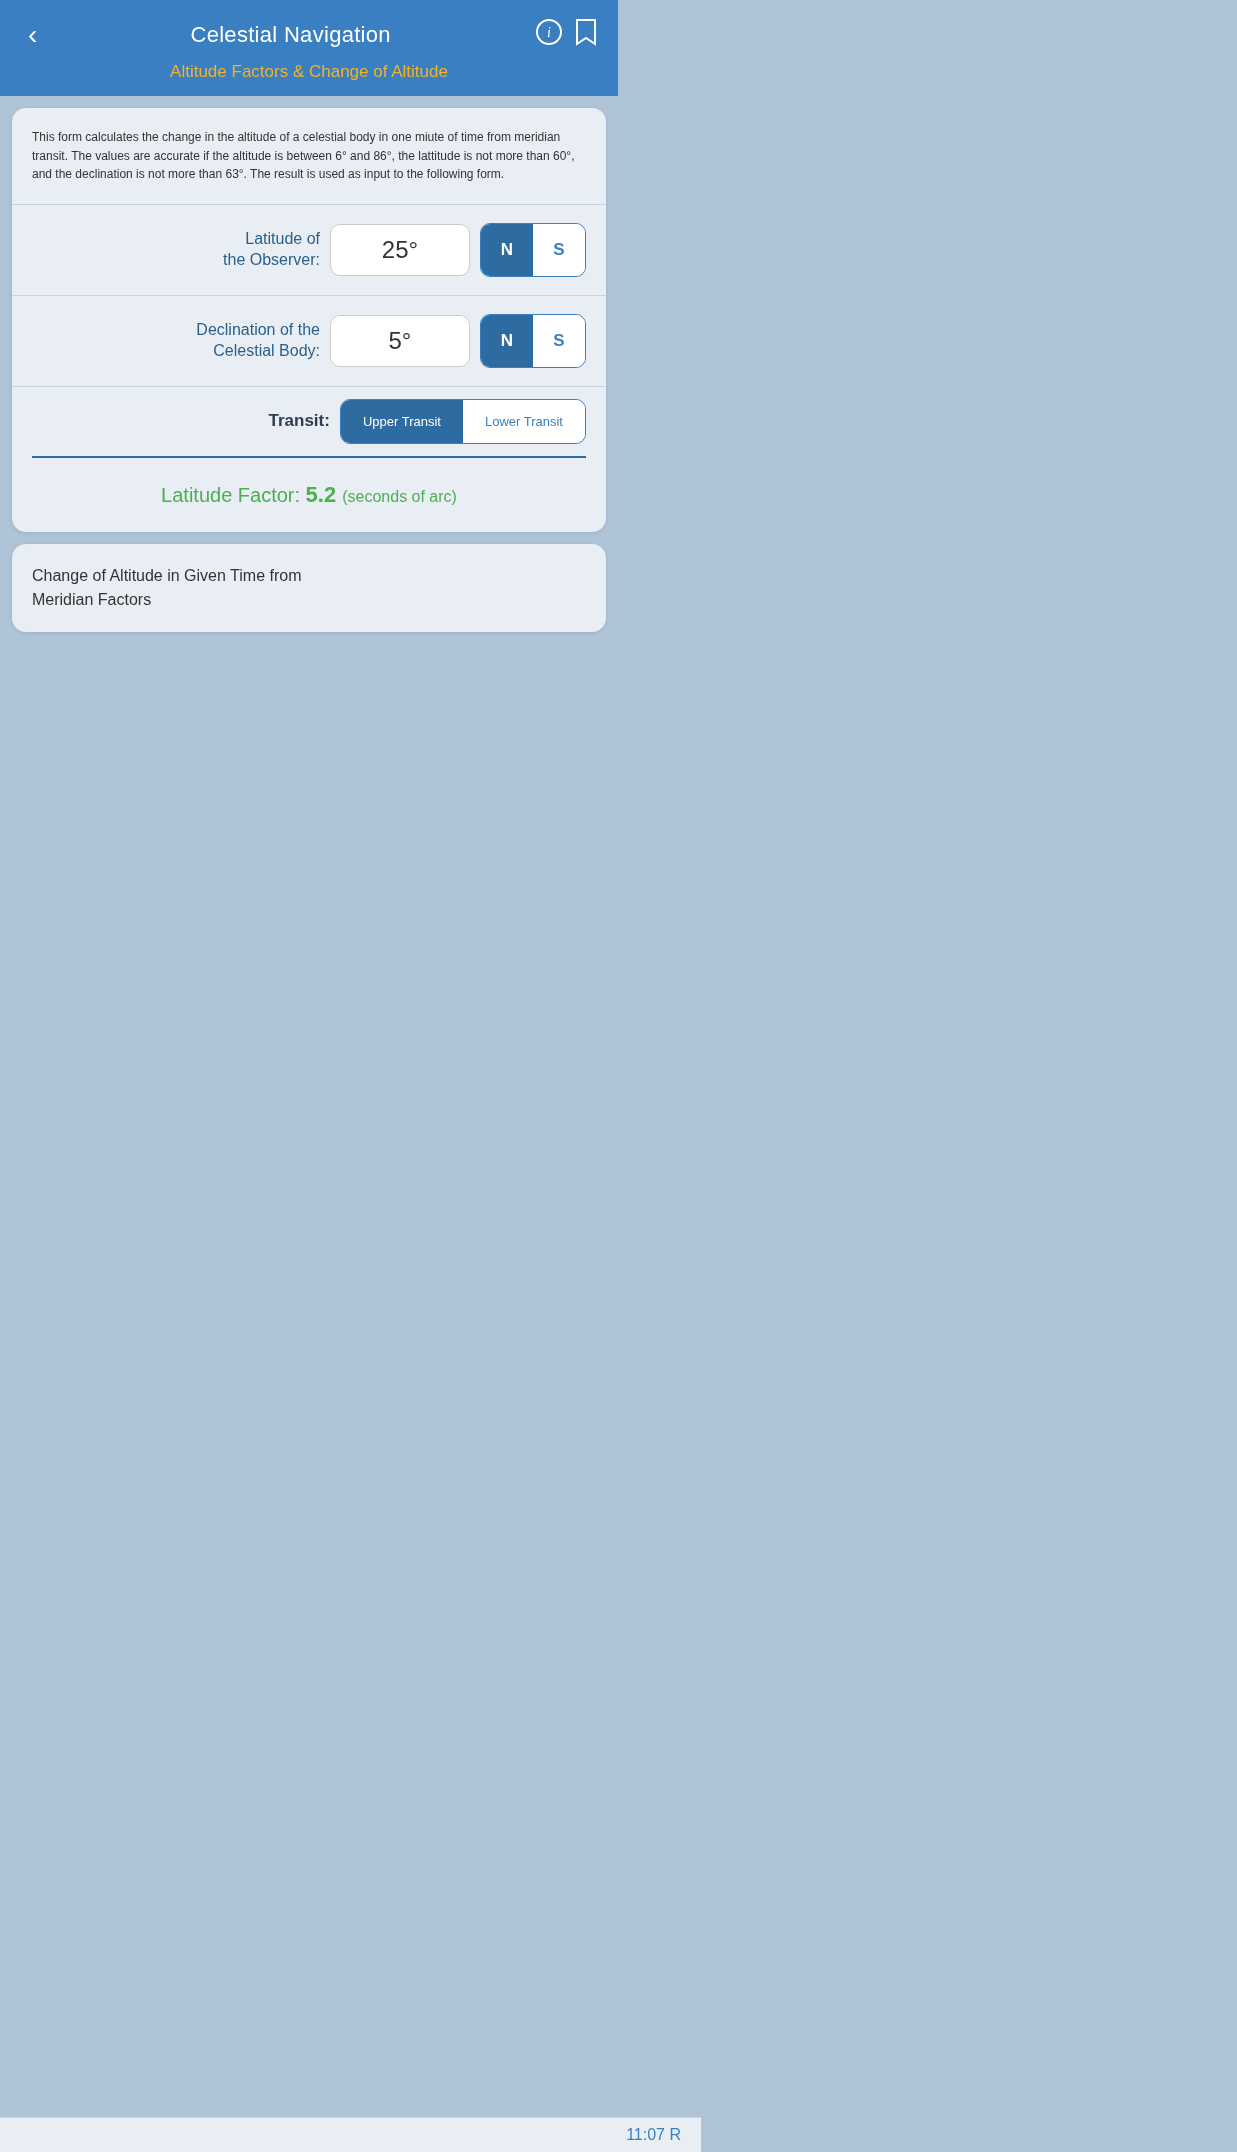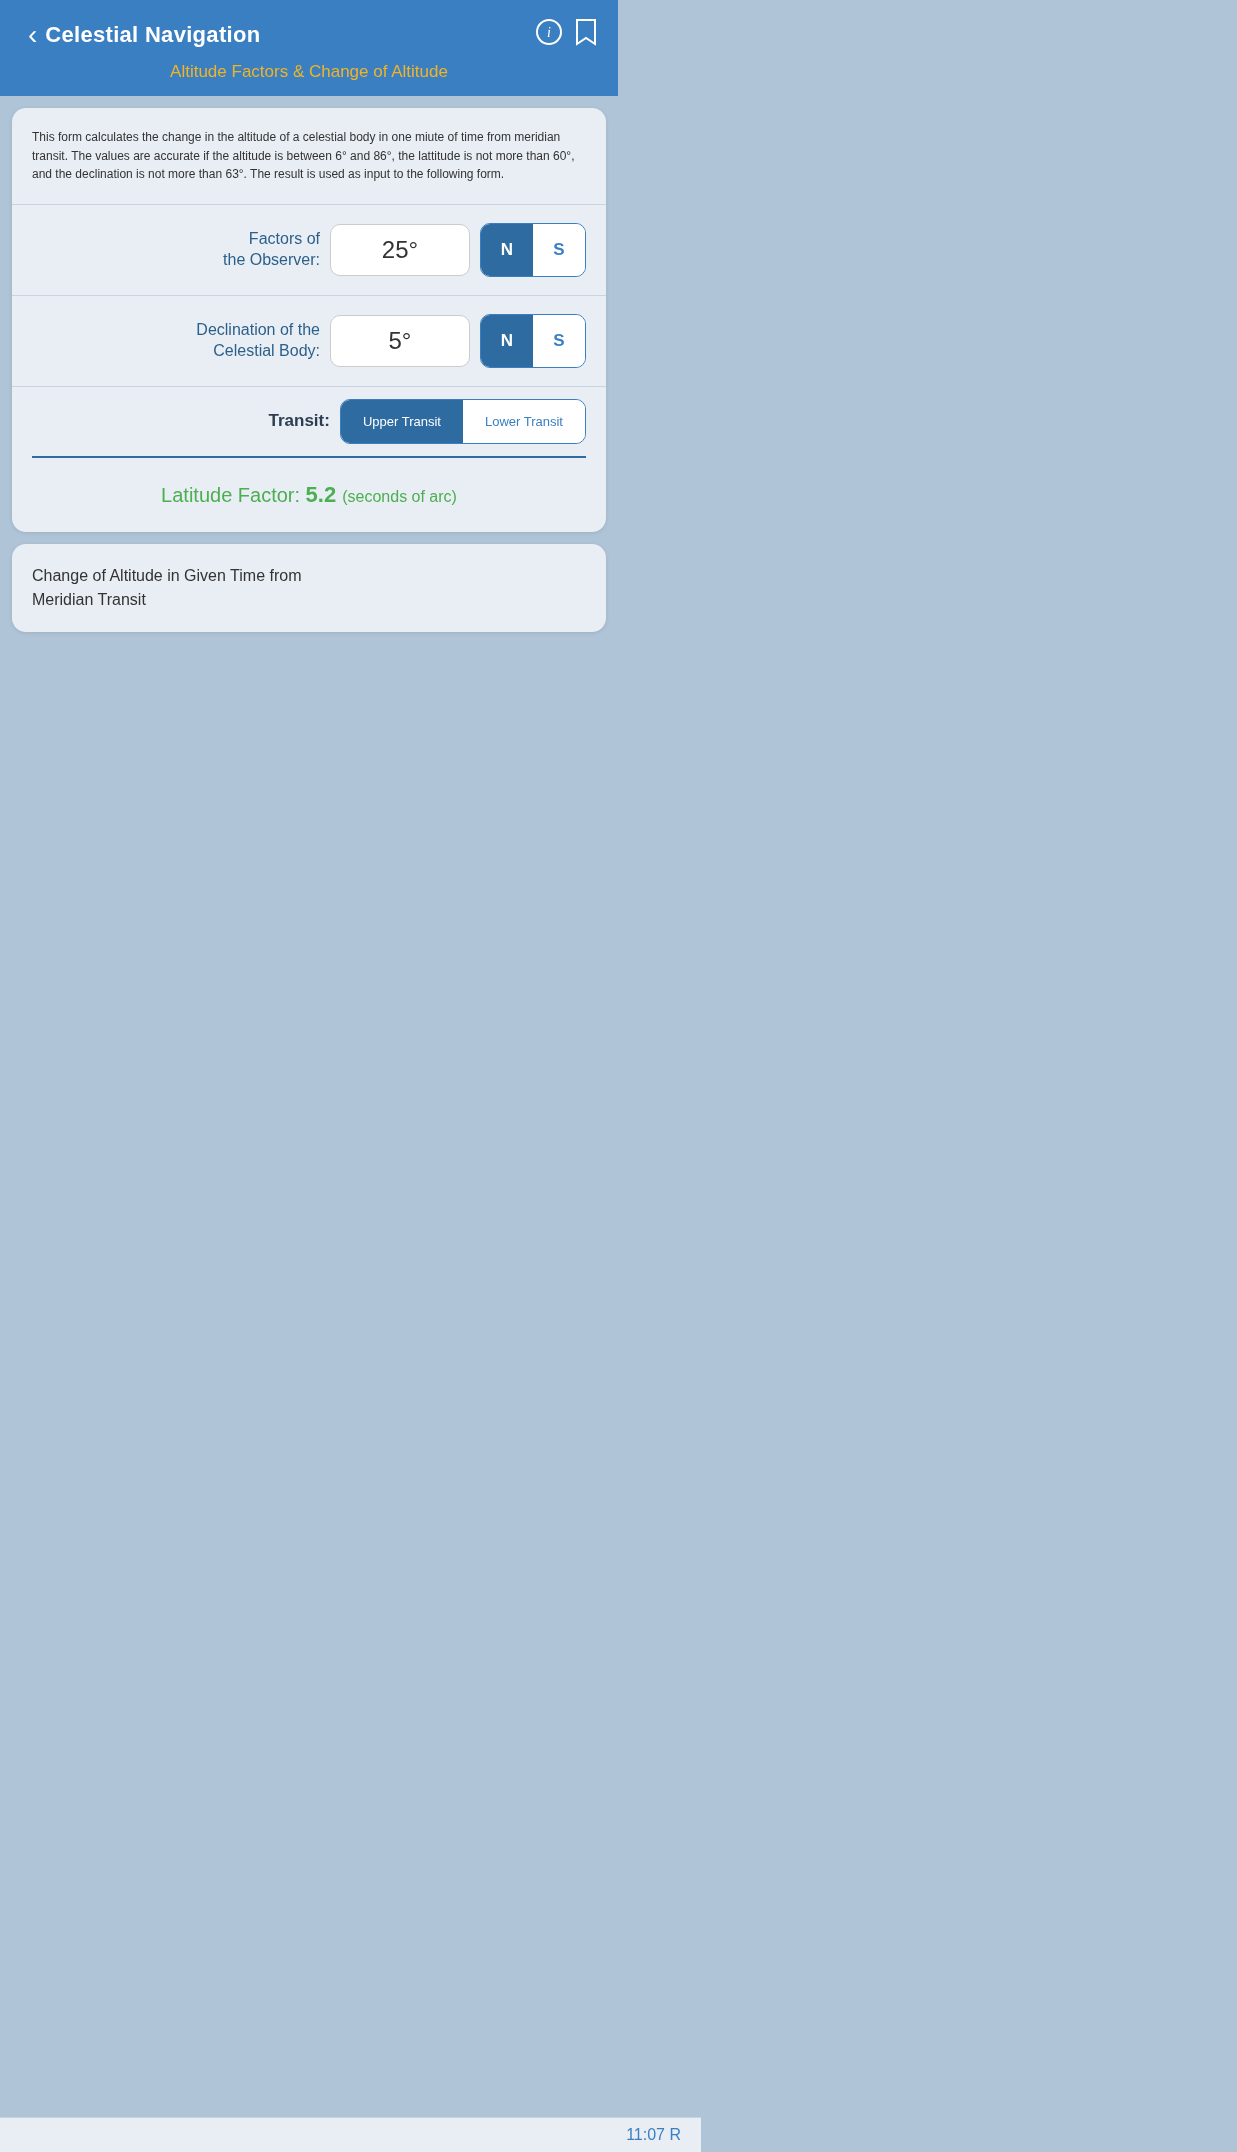--- a/index.html
+++ b/index.html
@@ -42,24 +42,24 @@
       background: none;
       border: none;
       cursor: pointer;
       padding: 0 8px;
       line-height: 1;
     }
 
     .header-title {
       color: white;
       font-size: 22px;
-      font-weight: 700;
+      font-weight: 400;
       letter-spacing: 0.3px;
       flex: 1;
-      text-align: left;
+      text-align: center;
     }
 
     .header-icons {
       display: flex;
       gap: 12px;
       align-items: center;
     }
 
     .header-icon {
       color: white;
@@ -308,21 +308,21 @@
 
 <div class="content-area">
 
   <div class="card">
 
     <div class="description-section">
       <p class="description-text">This form calculates the change in the altitude of a celestial body in one miute of time from meridian transit. The values are accurate if the altitude is between 6° and 86°, the lattitude is not more than 60°, and the declination is not more than 63°. The result is used as input to the following form.</p>
     </div>
 
     <div class="form-row">
-      <label class="form-label" style="white-space: pre-line;">Factors of
+      <label class="form-label" style="white-space: pre-line;">Latitude of
 the Observer:</label>
       <input class="form-input" type="text" value="25°" style="">
       <div class="toggle-group">
         <button class="toggle-btn active">N</button>
         <button class="toggle-btn inactive">S</button>
       </div>
     </div>
 
     <div class="form-row">
       <label class="form-label" style="white-space: pre-line;">Declination of the
@@ -348,21 +348,21 @@
       <span class="altitude-factor-text">
         <span>Latitude Factor: </span><strong class="altitude-factor-value">5.2</strong><span class="altitude-factor-unit">(seconds of arc)</span>
       </span>
     </div>
 
   </div>
 
   <div class="second-card">
     <div class="second-card-content">
       <p class="second-card-text" style="white-space: pre-line;">Change of Altitude in Given Time from
-Meridian Transit</p>
+Meridian Factors</p>
     </div>
   </div>
 
 </div>
 
 <div class="status-bar">
   <span class="status-time">11:07 R</span>
 </div>
 
 </body></html>

